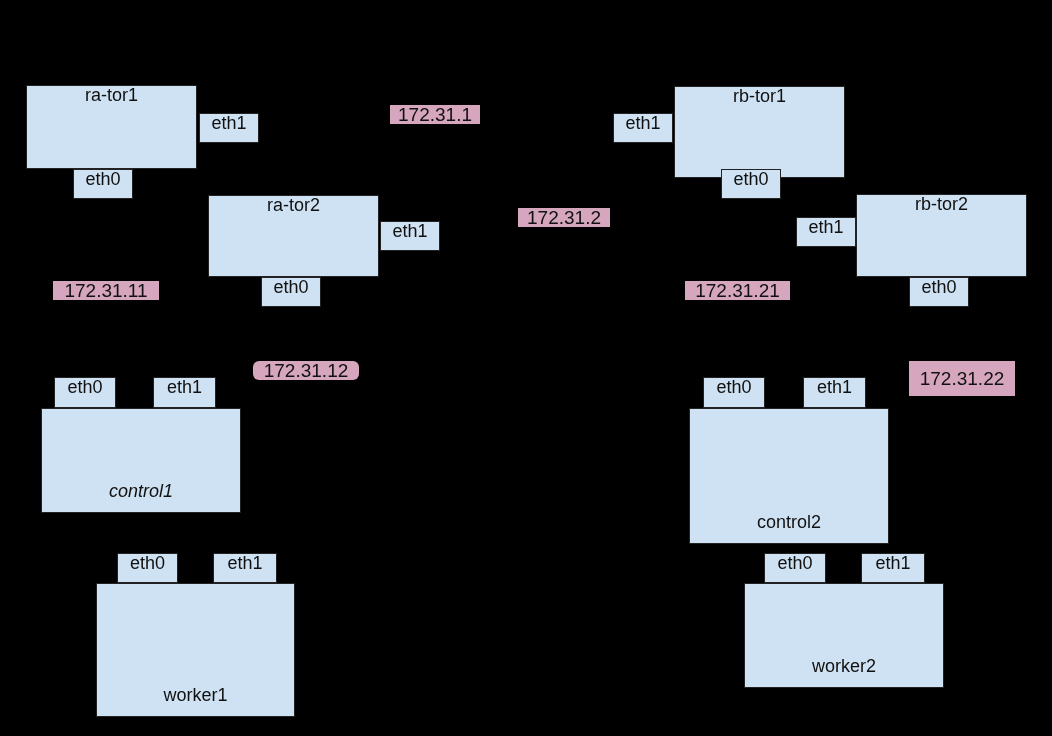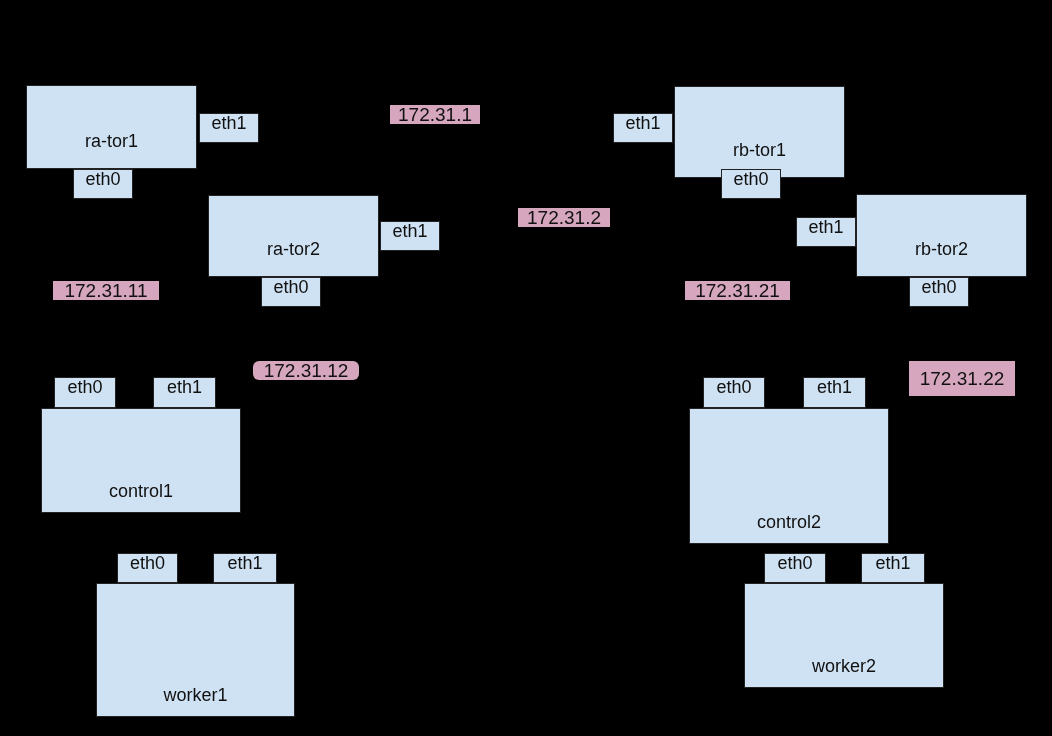--- a/index.html
+++ b/index.html
@@ -20,21 +20,21 @@
     box-sizing: border-box;
     background: var(--node-fill, #cfe2f3);
     border: 1px solid var(--node-border, #222);
     display: flex;
     justify-content: center;
     color: var(--text, #111);
     font-size: 18px;
     line-height: 1.1;
   }
   .node-box.label-middle {
-    align-items: flex-end;
+    align-items: flex-start;
     padding-bottom: 16px;
   }
   .node-box.label-bottom {
     align-items: flex-end;
     padding-bottom: 10px;
   }
   .port-box {
     position: absolute;
     box-sizing: border-box;
     background: var(--node-fill, #cfe2f3);
@@ -92,21 +92,21 @@
     </div>
     <div class="node-box label-middle" style="left: 856px; top: 194px; width: 171px; height: 83px;">
       <span>rb-tor2</span>
     </div>
     <div class="port-box" style="left: 796px; top: 217px; width: 60px; height: 30px;">
       <span>eth1</span>
     </div>
     <div class="port-box" style="left: 909px; top: 277px; width: 60px; height: 30px;">
       <span>eth0</span>
     </div>
-    <div class="node-box label-bottom" style="left: 41px; top: 408px; width: 200px; height: 105px;">
+    <div class="node-box label-bottom" style="left: 41px; top: 408px; width: 200px; height: 105px; font-style: italic;">
       <span>control1</span>
     </div>
     <div class="port-box" style="left: 54px; top: 377px; width: 62px; height: 31px;">
       <span>eth0</span>
     </div>
     <div class="port-box" style="left: 153px; top: 377px; width: 63px; height: 31px;">
       <span>eth1</span>
     </div>
     <div class="node-box label-bottom" style="left: 689px; top: 408px; width: 200px; height: 136px;">
       <span>control2</span>

